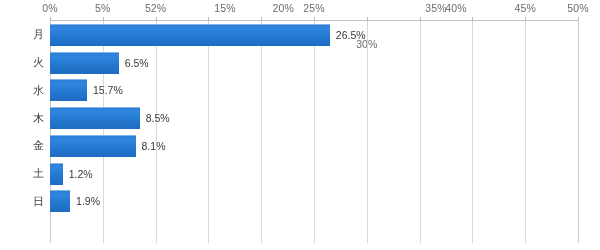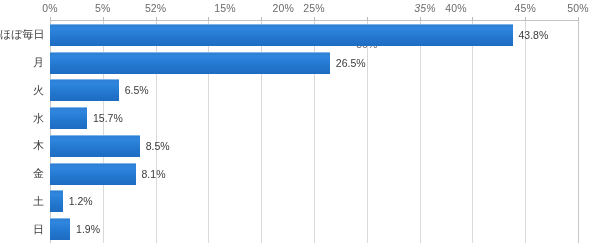--- a/index.html
+++ b/index.html
@@ -120,21 +120,21 @@
 <div id="chart-root">
 
   <div id="tick-labels">
       <div class="tick-label" style="left: 50px;">0%</div>
       <div class="tick-label" style="left: 102.8px;">5%</div>
       <div class="tick-label" style="left: 155.6px;">52%</div>
       <div class="tick-label" style="left: 218px; margin-left: 7px;">15%</div>
       <div class="tick-label" style="left: 261.2px; margin-left: 22px;">20%</div>
       <div class="tick-label" style="left: 314px;">25%</div>
       <div class="tick-label" style="left: 366.8px; margin-top: 36px;">30%</div>
-      <div class="tick-label" style="left: 425px; font-style: italic;">35%</div>
+      <div class="tick-label" style="left: 436px;">35%</div>
       <div class="tick-label" style="left: 456px;">40%</div>
       <div class="tick-label" style="left: 525.2px;">45%</div>
       <div class="tick-label" style="left: 578px;">50%</div>
     </div>
 
   <div id="gridlines">
       <div class="gridline zero" style="left: 50px; height: 223px;"></div>
       <div class="gridline" style="left: 102.8px; height: 223px;"></div>
       <div class="gridline" style="left: 155.6px; height: 223px;"></div>
       <div class="gridline" style="left: 208.4px; height: 223px;"></div>
@@ -157,25 +157,20 @@
       <div class="axis-tick" style="left: 314px;"></div>
       <div class="axis-tick" style="left: 366.8px;"></div>
       <div class="axis-tick" style="left: 419.6px;"></div>
       <div class="axis-tick" style="left: 472.4px;"></div>
       <div class="axis-tick" style="left: 525.2px;"></div>
       <div class="axis-tick" style="left: 578px;"></div>
     </div>
 
   <div id="plot">
       <div class="row" style="height: 27.75px;">
-        <div class="cat-label">ほぼ毎日</div>
-        <div class="bar" style="width: 462.528px;"></div>
-        <div class="value-label" style="left: 518.528px;">43.8%</div>
-      </div>
-      <div class="row" style="height: 27.75px;">
         <div class="cat-label">月</div>
         <div class="bar" style="width: 279.84px;"></div>
         <div class="value-label" style="left: 335.84px;">26.5%</div>
       </div>
       <div class="row" style="height: 27.75px;">
         <div class="cat-label">火</div>
         <div class="bar" style="width: 68.64px;"></div>
         <div class="value-label" style="left: 124.64px; text-align: center;">6.5%</div>
       </div>
       <div class="row" style="height: 27.75px;">

